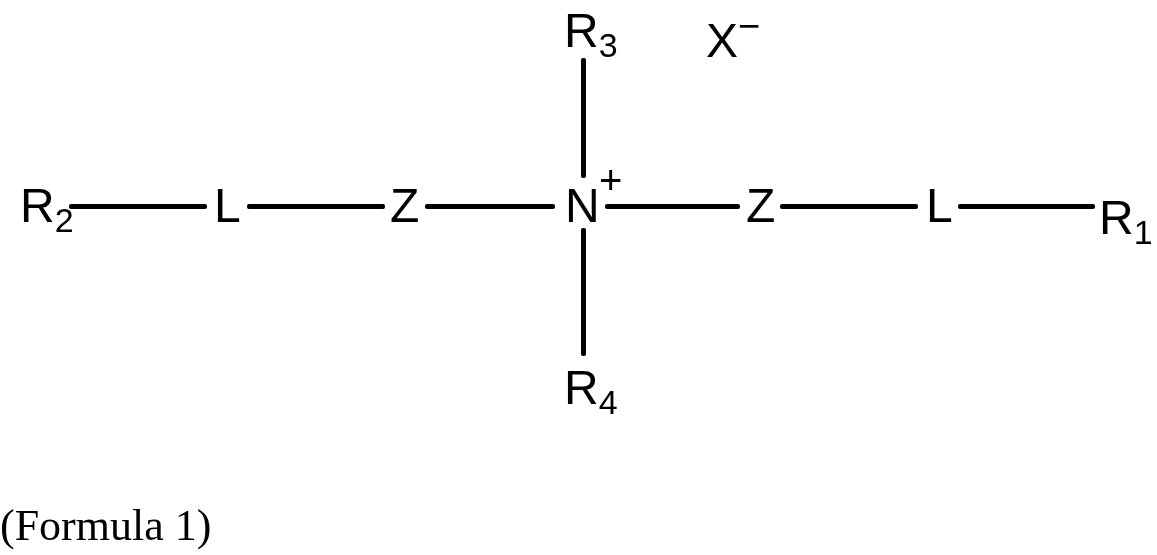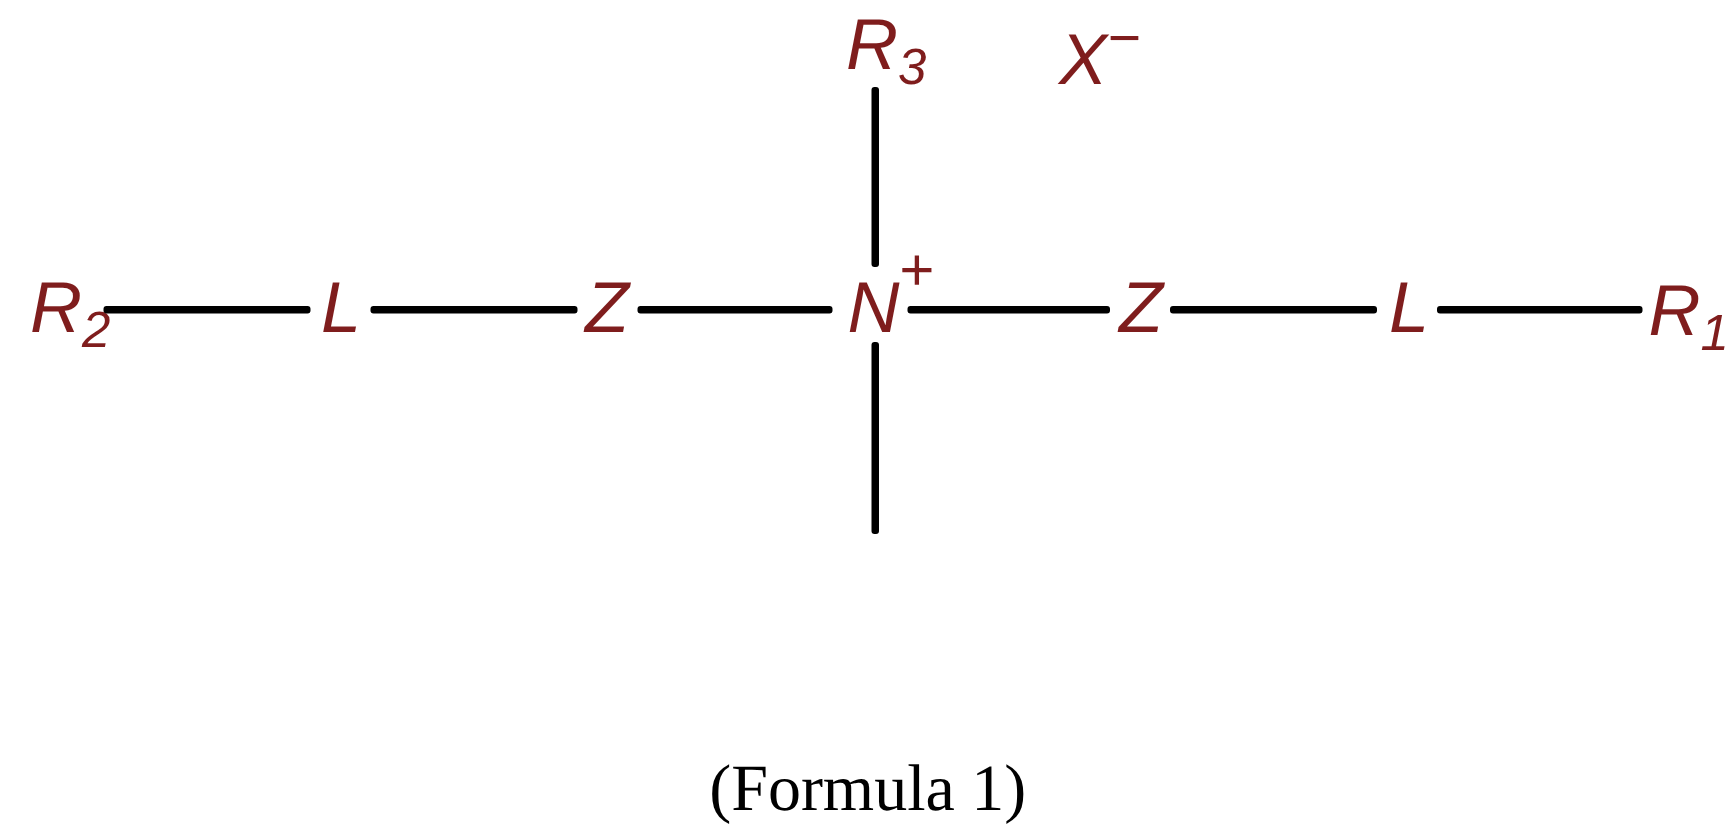--- a/index.html
+++ b/index.html
@@ -3,33 +3,31 @@
 <meta charset="utf-8">
 <style>
   html, body { margin: 0; padding: 0; background: #ffffff; }
   body { width: 1157px; height: 555px; position: relative; overflow: hidden; }
   .canvas { position: absolute; left: 0; top: 0; width: 1157px; height: 555px; }
   .atom {
     position: absolute;
     font-family: "Liberation Sans", "DejaVu Sans", sans-serif;
     font-size: 48px;
     line-height: 1;
-    color: #7f1d1d;
+    color: #000000;
     white-space: nowrap;
-    font-style: italic;
   }
   .atom sub { font-size: 34px; vertical-align: -10px; line-height: 0; }
   .atom sup { font-size: 38px; vertical-align: 18px; line-height: 0; }
   .bond { position: absolute; background: #000; }
   .hbond { height: 5px; border-radius: 2px; }
   .vbond { width: 5px; border-radius: 2px; }
   .caption {
     position: absolute;
     left: 0; width: 1157px; top: 500px;
-    text-align: center;
     font-family: "Liberation Serif", "DejaVu Serif", serif;
     font-size: 44px;
     color: #000;
   }
 </style>
 </head>
 <body>
 
 <div class="canvas">
 
@@ -70,21 +68,24 @@
   <div class="atom" style="left:746px; top:182px;">
     <span>Z</span>
   </div>
   <div class="bond hbond" style="left:780px; top:204px; width:138px;"></div>
 
   <div class="atom" style="left:926px; top:182px;">
     <span>L</span>
   </div>
   <div class="bond hbond" style="left:958px; top:204px; width:137px;"></div>
 
-  <div class="atom" style="left:1099px; top:184px;">
+  <div class="atom" style="left:1099px; top:194px;">
     <span>R</span><sub>1</sub>
   </div>
 
   <div class="bond vbond" style="left:581px; top:228px; height:128px;"></div>
 
+  <div class="atom" style="left:564px; top:364px;">
+    <span>R</span><sub>4</sub>
+  </div>
 
   <div class="caption">(Formula 1)</div>
 </div>
 
 </body></html>

